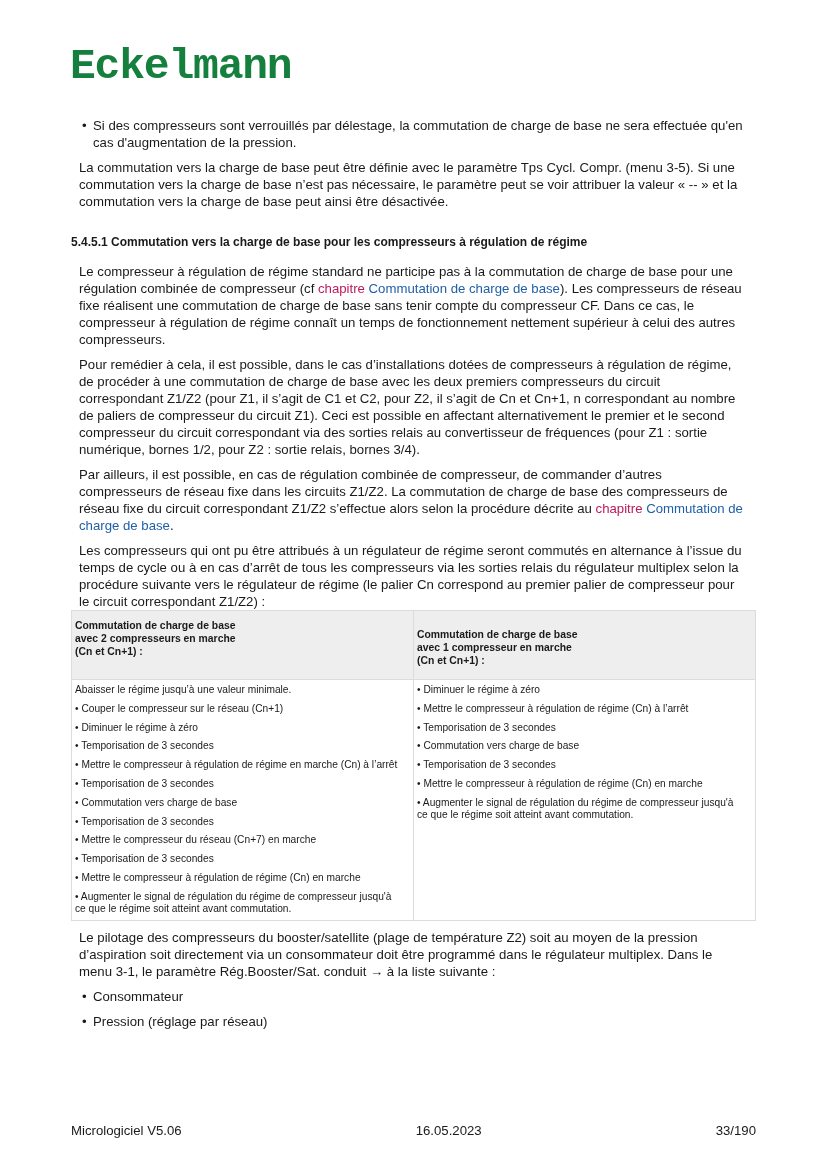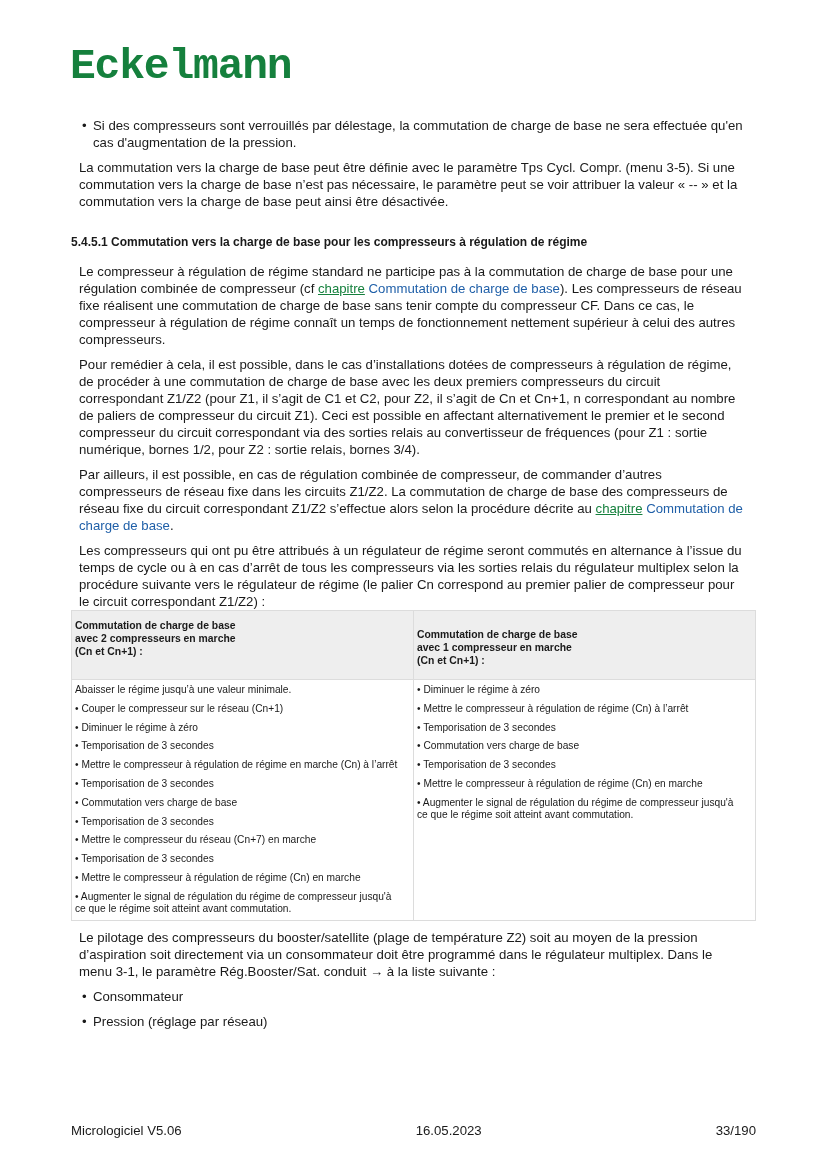--- a/index.html
+++ b/index.html
@@ -17,21 +17,21 @@
   p { margin-bottom: 6px; }
   ul.bullets { list-style: none; margin: 0 0 6px 0; padding: 0; }
   ul.bullets li { position: relative; padding-left: 14px; }
   ul.bullets li::before { content: "•"; position: absolute; left: 3px; top: 0; }
   h2 {
     font-size: 12px; font-weight: bold; margin: 0; line-height: 18px;
   }
   .h-5451 { margin-top: 23px; margin-bottom: 12px; }
   .h-546 { margin-top: 27px; margin-bottom: 12px; }
   .link { color: #1f5fa8; }
-  .link-muted { color: #15803d; text-decoration: underline; }
+  .link-muted { color: #be185d; }
   table.steps {
     width: 685px; border-collapse: collapse; margin-top: 0;
     font-size: 10.2px; table-layout: fixed;
   }
   table.steps th, table.steps td { border: 1px solid #dcdcdc; vertical-align: top; }
   table.steps th {
     background: #eeeeee; text-align: left; font-weight: bold;
     font-size: 10.4px; line-height: 13px; padding: 8px 4px 10px 3px; height: 44px;
   }
   table.steps th.col2 { vertical-align: middle; padding-top: 14px; }

